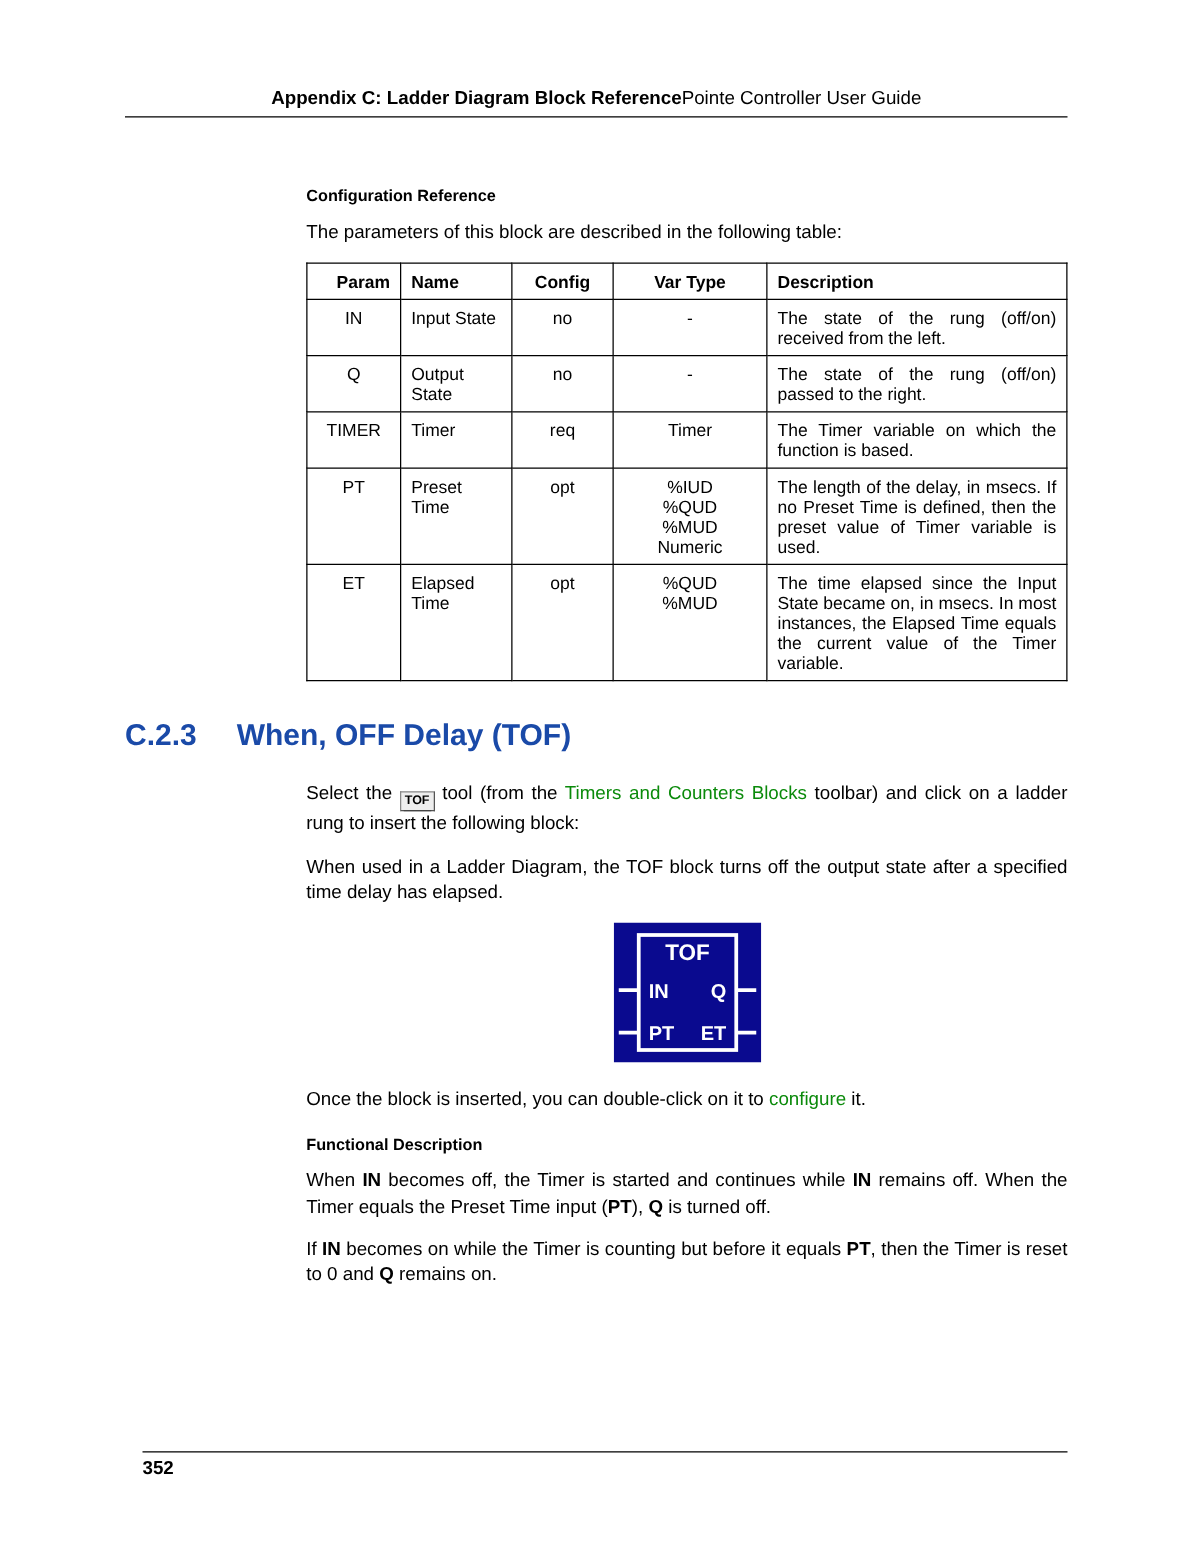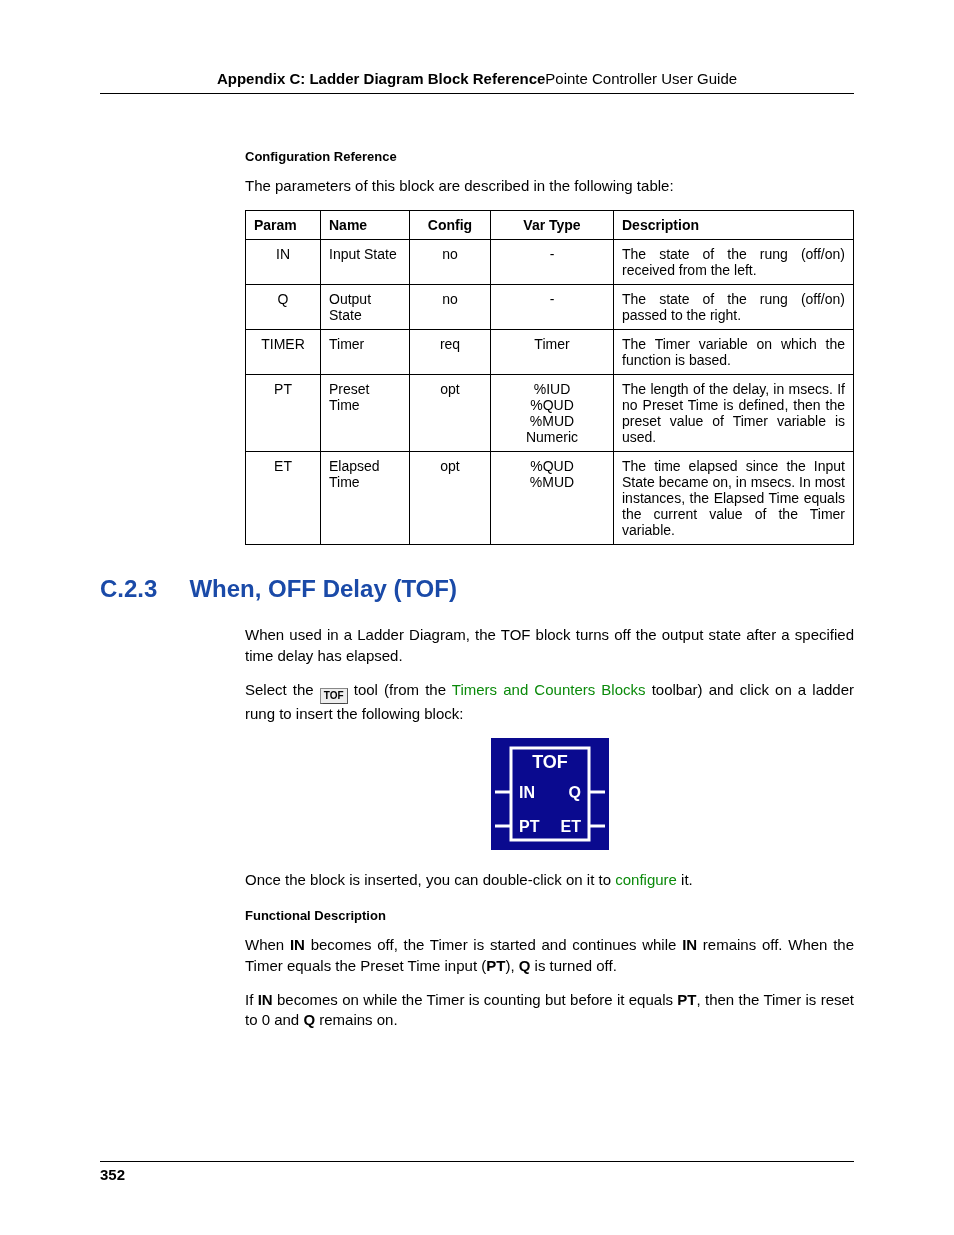--- a/index.html
+++ b/index.html
@@ -57,21 +57,21 @@
     vertical-align: top;
   }
   table.params th {
     text-align: left;
     font-weight: 700;
   }
   table.params th.c-param, table.params td.c-param { width: 58px; text-align: center; }
   table.params th.c-name,  table.params td.c-name  { width: 72px; }
   table.params th.c-conf,  table.params td.c-conf  { width: 64px; text-align: center; }
   table.params th.c-var,   table.params td.c-var   { width: 106px; text-align: center; margin-top: 36px; }
-  table.params th.c-param { text-align: left; }
+  table.params th.c-param { text-align: right; }
   table.params th.c-var { text-align: center; }
   table.params td.c-desc { text-align: justify; }
 
   .section-heading {
     display: flex;
     gap: 32px;
     margin-left: -145px;
     font-size: 24px;
     font-weight: 700;
     color: #1a4aa8;
@@ -101,21 +101,21 @@
   }
 
   .block-figure {
     margin: 8px auto 20px auto;
     width: 118px;
   }
   .block-figure svg { display:block; }
 
   .page-num-area {
     position: absolute;
-    left: 100px;
+    left: 114px;
     right: 100px;
     bottom: 52px;
     border-top: 1.5px solid #000;
     padding-top: 4px;
     font-weight: 700;
     font-size: 15px;
   }
 </style>
 </head>
 <body>
@@ -183,29 +183,29 @@
             <td class="c-desc">The time elapsed since the Input State became on, in msecs. In most instances, the Elapsed Time equals the current value of the Timer variable.</td>
           </tr>
         </tbody>
     </table>
 
     <div class="section-heading">
       <span>C.2.3</span>
       <span>When, OFF Delay (TOF)</span>
     </div>
 
-    <p class="body">When used in a Ladder Diagram, the TOF block turns off the output state after a specified time delay has elapsed.</p>
-
     <p class="body">
       <span>Select the </span>
       <span class="tool-icon">TOF</span>
       <span> tool (from the </span>
       <span class="link">Timers and Counters Blocks</span>
       <span> toolbar) and click on a ladder rung to insert the following block:</span>
     </p>
+
+    <p class="body">When used in a Ladder Diagram, the TOF block turns off the output state after a specified time delay has elapsed.</p>
 
     <div class="block-figure">
       <svg width="118" height="112" viewBox="0 0 118 112">
         <rect x="0" y="0" width="118" height="112" fill="#0a0a8f"></rect>
         <rect x="20" y="10" width="78" height="92" fill="none" stroke="#ffffff" stroke-width="3"></rect>
         <text x="59" y="30" text-anchor="middle" fill="#ffffff" font-family="Arial" font-weight="700" font-size="18">TOF</text>
         <line x1="4" y1="54" x2="20" y2="54" stroke="#ffffff" stroke-width="3"></line>
         <text x="28" y="60" fill="#ffffff" font-family="Arial" font-weight="700" font-size="16">IN</text>
         <line x1="98" y1="54" x2="114" y2="54" stroke="#ffffff" stroke-width="3"></line>
         <text x="90" y="60" text-anchor="end" fill="#ffffff" font-family="Arial" font-weight="700" font-size="16">Q</text>

